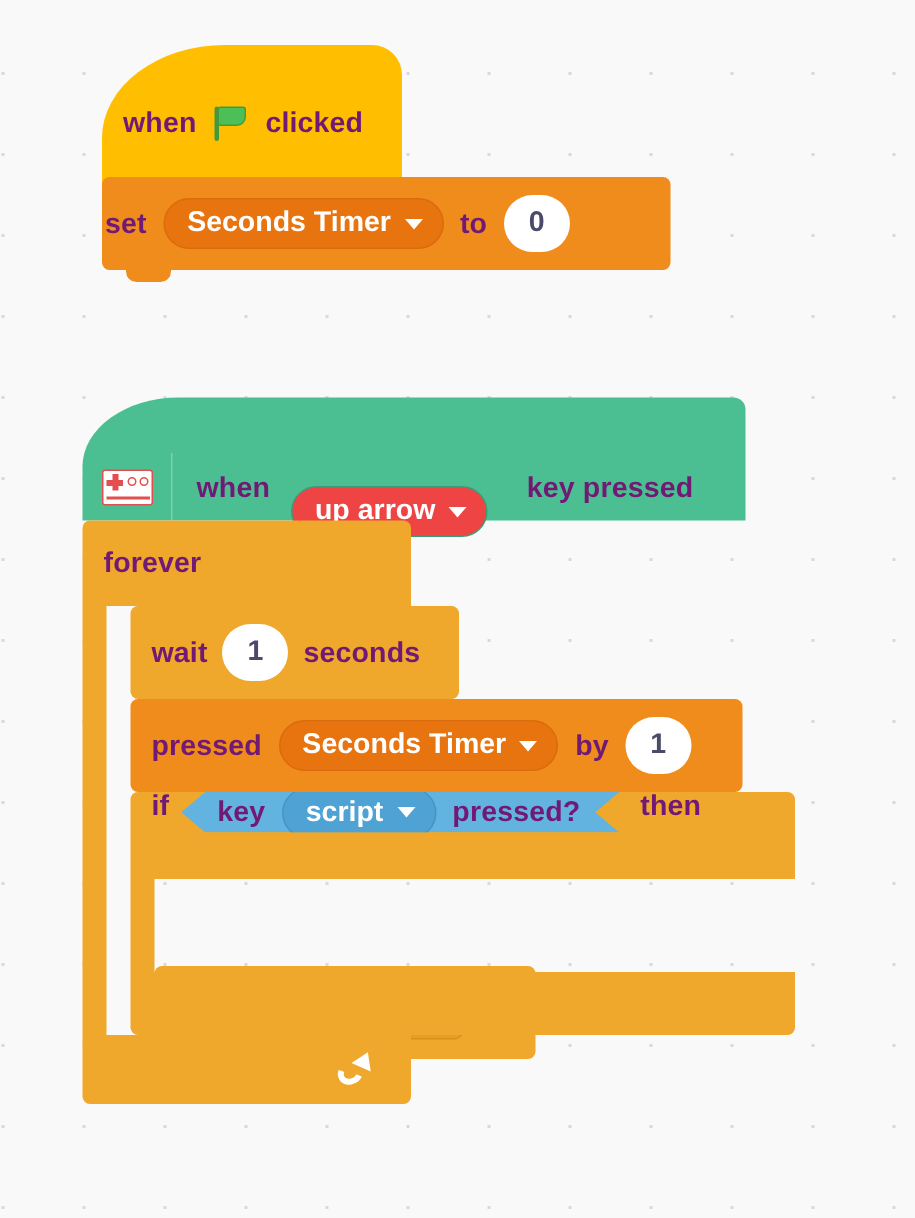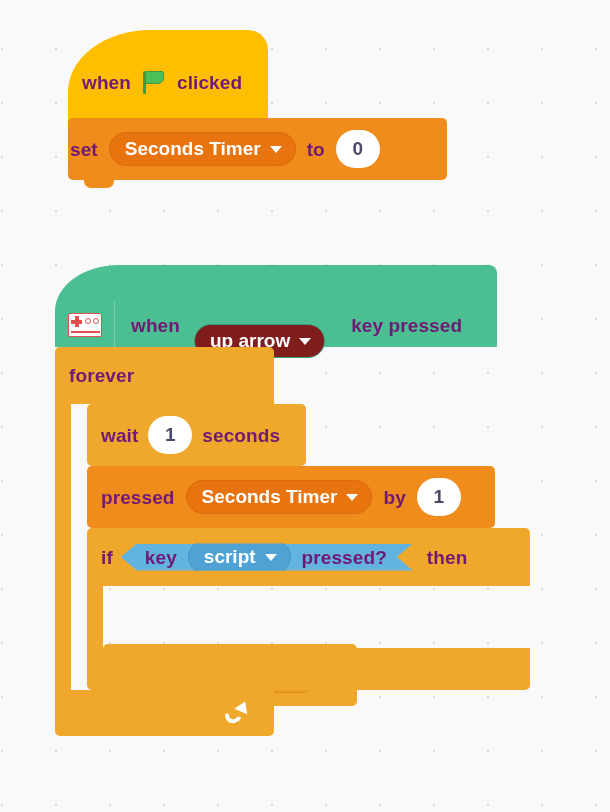--- a/index.html
+++ b/index.html
@@ -178,21 +178,21 @@
     align-items: center;
     gap: 0;
   }
   .hat-key .divider {
     width: 1px;
     height: 46px;
     background: rgba(255,255,255,0.28);
     margin: 0 16px 0 12px;
     flex: none;
   }
-  .hat-key .field { background: #7f1d1d; border: 1px solid #3d9b77; margin-top: 32px; }
+  .hat-key .field { background: #ef4444; border: 1px solid #3d9b77; margin-top: 32px; }
   .hat-key .after { margin-left: 26px; }
 
   
   .gamepad-icon {
     position: relative;
     width: 34px;
     height: 24px;
     background: #ffffff;
     border: 1.6px solid #e34f4f;
     border-radius: 2px;
@@ -311,21 +311,20 @@
   #blk-change .field { background: #e8740f; border: 1px solid #d96c0c; }
 
   
   #blk-if { position: relative; width: 443px; }
   .if-head {
     position: relative;
     background: #efa72c;
     height: 58px;
     border-radius: 5px 5px 0 0;
     display: flex;
-    align-items: center;
     padding-left: 14px;
     gap: 8px;
     box-sizing: border-box;
   }
   .if-foot {
     position: relative;
     background: #efa72c;
     height: 42px;
     border-radius: 0 0 5px 5px;
   }

